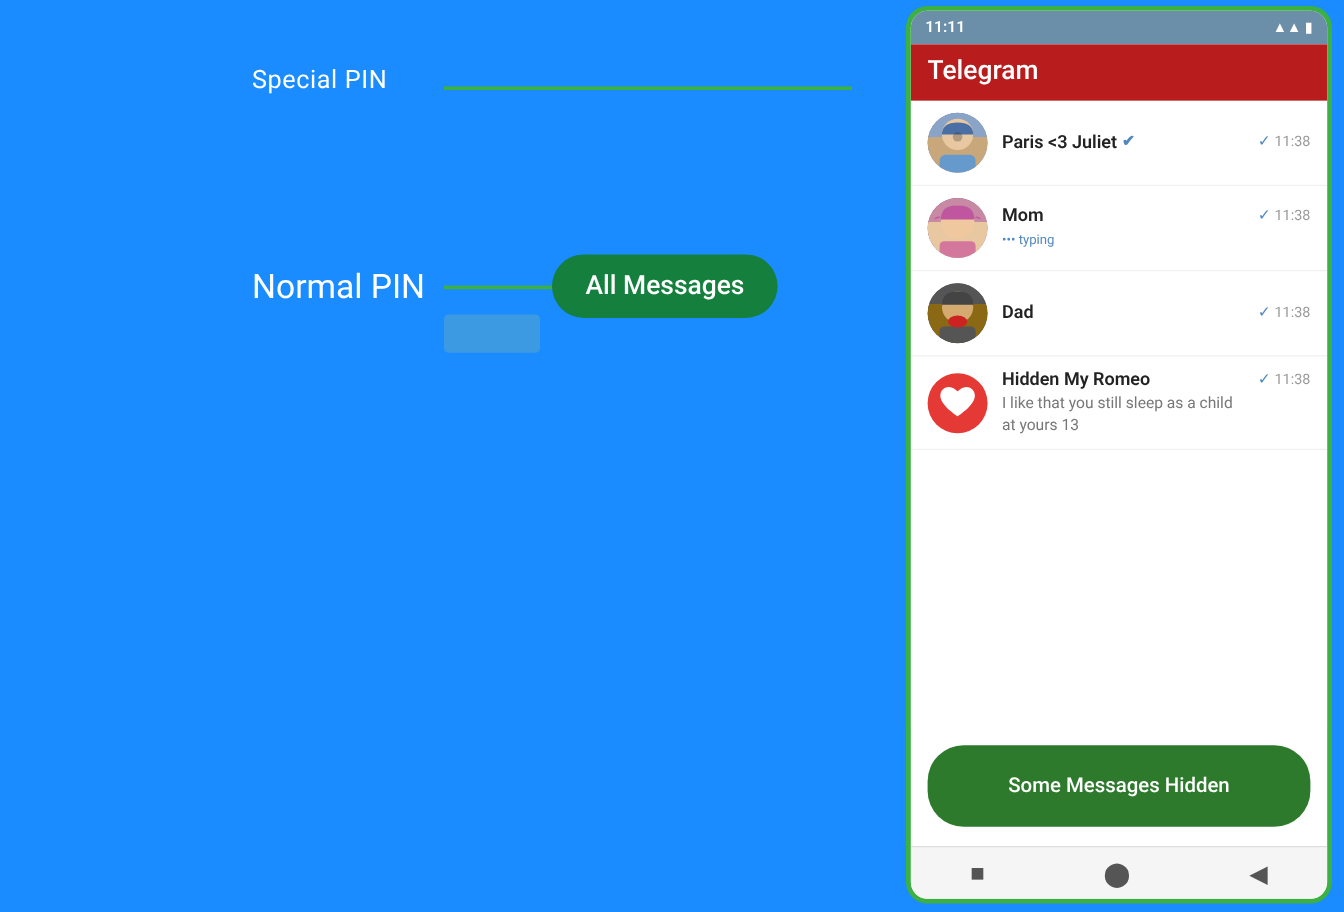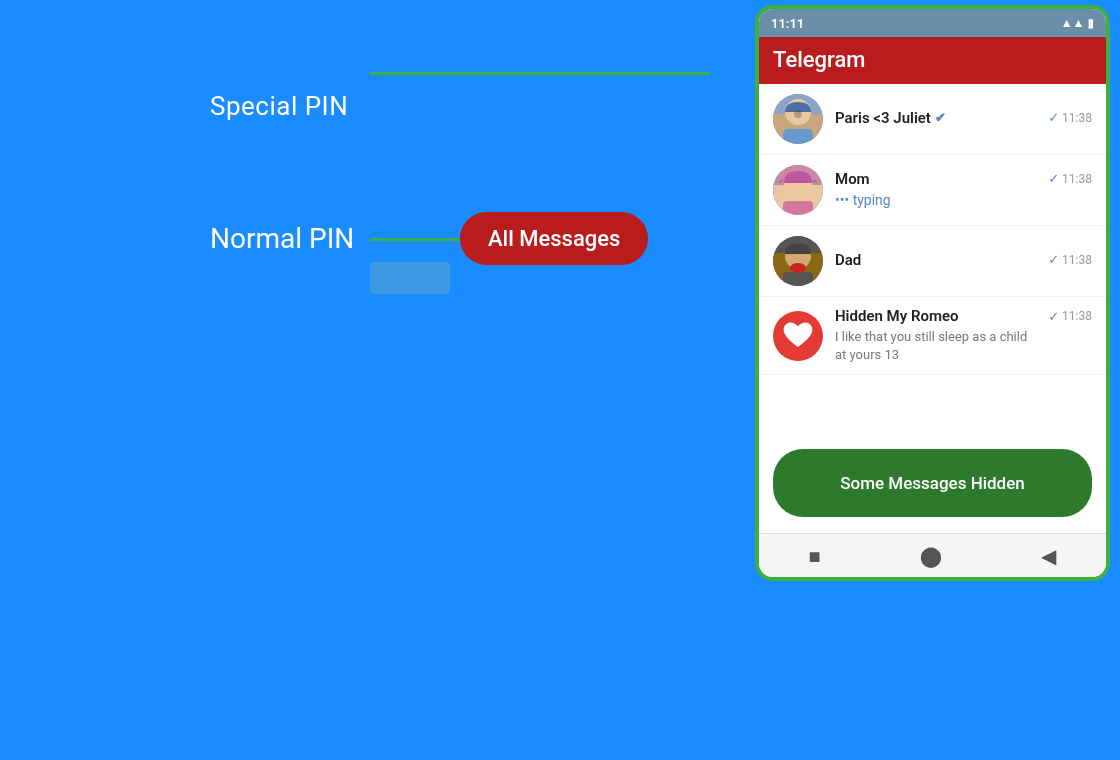--- a/index.html
+++ b/index.html
@@ -22,24 +22,23 @@
       background: #1a8cff;
       overflow: hidden;
     }
 
     
     .special-pin-label {
       position: absolute;
       top: 55px;
       left: 210px;
       color: white;
-      font-size: 26px;
+      font-size: 21px;
       font-weight: 400;
       letter-spacing: 0.5px;
-      margin-top: 36px;
     }
 
     
     .special-pin-line {
       position: absolute;
       top: 72px;
       left: 370px;
       width: 340px;
       height: 3px;
       background: #3cb043;
@@ -63,21 +62,21 @@
       width: 110px;
       height: 3px;
       background: #3cb043;
     }
 
     
     .all-messages-bubble {
       position: absolute;
       top: 212px;
       left: 460px;
-      background: #b91c1c;
+      background: #15803d;
       color: white;
       font-size: 22px;
       font-weight: 500;
       padding: 14px 28px;
       border-radius: 30px;
       white-space: nowrap;
     }
 
     
     .blue-rect {
@@ -90,21 +89,21 @@
       border-radius: 4px;
       opacity: 0.7;
     }
 
     
     .phone-frame {
       position: absolute;
       right: 10px;
       top: 5px;
       width: 355px;
-      height: 576px;
+      height: 748px;
       background: white;
       border-radius: 18px;
       border: 4px solid #3cb043;
       overflow: hidden;
       display: flex;
       flex-direction: column;
     }
 
     
     .status-bar {
@@ -214,21 +213,21 @@
       font-size: 13px;
       color: #777;
       line-height: 1.4;
       overflow: hidden;
       display: -webkit-box;
       -webkit-line-clamp: 2;
       -webkit-box-orient: vertical;
     }
     .typing-indicator {
       color: #5288c1;
-      font-size: 14px;
+      font-size: 11px;
     }
 
     
     .location-pin {
       float: right;
       color: #bbb;
       font-size: 18px;
       margin-left: 4px;
     }
 

